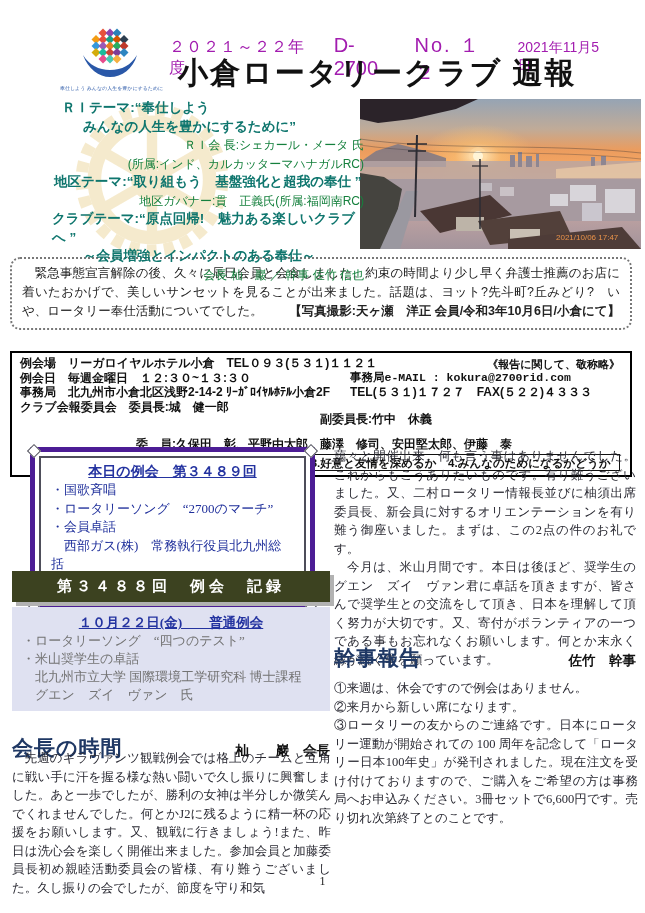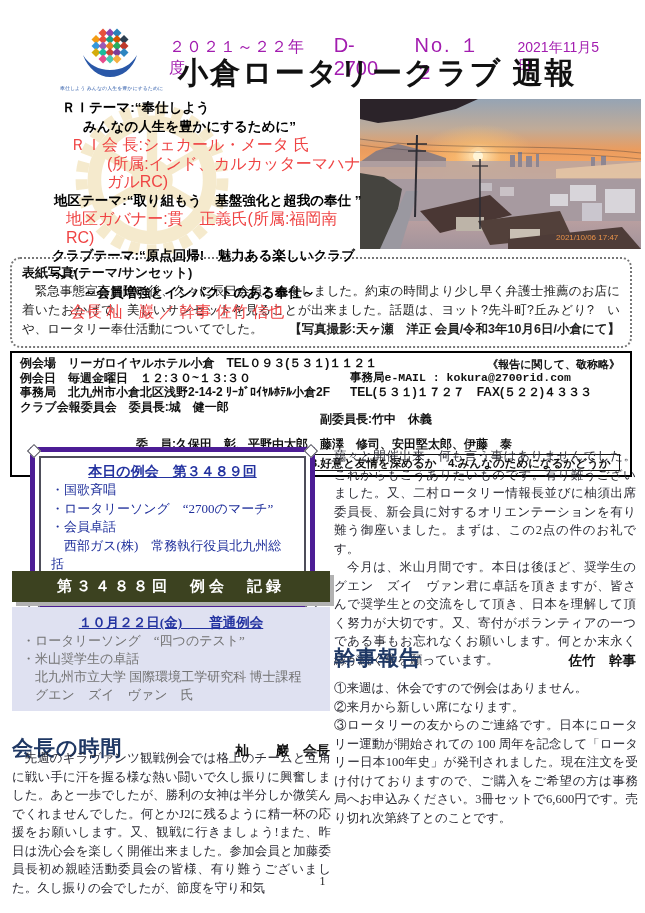--- a/index.html
+++ b/index.html
@@ -14,22 +14,22 @@
   .logo-caption { font-size:5px; color:#2a58a8; white-space:nowrap; margin-top:1px; }
   .header-meta { position:absolute; left:169px; top:32px; width:440px; display:flex; align-items:baseline; gap:18px; color:#a21caf; }
   .hm-year { font-size:16px; letter-spacing:1px; }
   .hm-district { font-size:20px; }
   .hm-no { font-size:20px; letter-spacing:2px; }
   .hm-date { font-size:14px; }
   .header-title { position:absolute; left:178px; top:53px; font-size:30px; font-weight:bold; letter-spacing:2px; color:#111; }
   
   .watermark { position:absolute; left:72px; top:100px; width:160px; height:160px; opacity:.55; z-index:0; }
   .theme-block { position:absolute; left:52px; top:99px; width:312px; z-index:1; line-height:18.5px; }
-  .t-bold { font-size:13.5px; font-weight:bold; color:#000000; }
-  .t-sub { font-size:16px; color:#ef4444; }
+  .t-bold { font-size:13.5px; font-weight:bold; color:#0f766e; }
+  .t-sub { font-size:12px; color:#15803d;text-align:right; }
   .ml10{margin-left:10px} .ml18{margin-left:18px} .ml55{margin-left:55px} .ml60{margin-left:31px} .ml14{margin-left:14px} .ml2{margin-left:2px}
   
   .photo { position:absolute; left:360px; top:99px; width:281px; height:150px; }
   
   .cover-note { position:absolute; left:10px; top:257px; width:622px; border:2px dotted #777; border-radius:10px; padding:5px 10px 7px 10px; }
   .cn-title { font-size:13px; font-weight:bold; color:#111; }
   .cn-body { font-size:12.5px; line-height:19px; color:#222; text-align:justify; }
   .cn-credit { float:right; font-weight:bold; }
   
   .club-info { position:absolute; left:10px; top:351px; width:622px; border:2px solid #000000; padding:3px 8px 4px 8px; font-size:12px; font-weight:bold; color:#111; }
@@ -188,21 +188,20 @@
       <line x1="120" y1="60" x2="120" y2="130" stroke-width="1.5"></line>
       <line x1="112" y1="67" x2="128" y2="67" stroke-width="1.2"></line>
       <path d="M0,40 C80,52 190,44 281,54" fill="none" stroke-width=".6" opacity=".6"></path>
       <path d="M0,46 C80,58 190,50 281,60" fill="none" stroke-width=".6" opacity=".5"></path>
     </g>
     <path d="M0,0 L118,0 L96,10 L52,20 L18,24 L0,20 Z" fill="#2b2329"></path>
     <text x="196" y="141" font-size="8" fill="#e8924a">2021/10/06 17:47</text>
   </svg>
 
   <div class="cover-note">
-    <div class="cn-title">表紙写真(テーマ/サンセット)</div>
     <div class="cn-body">
       <span>　緊急事態宣言解除の後、久々に辰巳会員と会食しました。約束の時間より少し早く弁護士推薦のお店に着いたおかげで、美しいサンセットを見ることが出来ました。話題は、ヨット?先斗町?丘みどり?　いや、ロータリー奉仕活動についてでした。</span>
       <span class="cn-credit">【写真撮影:天ヶ瀬　洋正 会員/令和3年10月6日/小倉にて】</span>
     </div>
   </div>
 
   <div class="club-info">
     <div class="ci-row">
       <span>例会場　リーガロイヤルホテル小倉　TEL０９３(５３１)１１２１</span>
       <span class="ci-note">《報告に関して、敬称略》</span>

